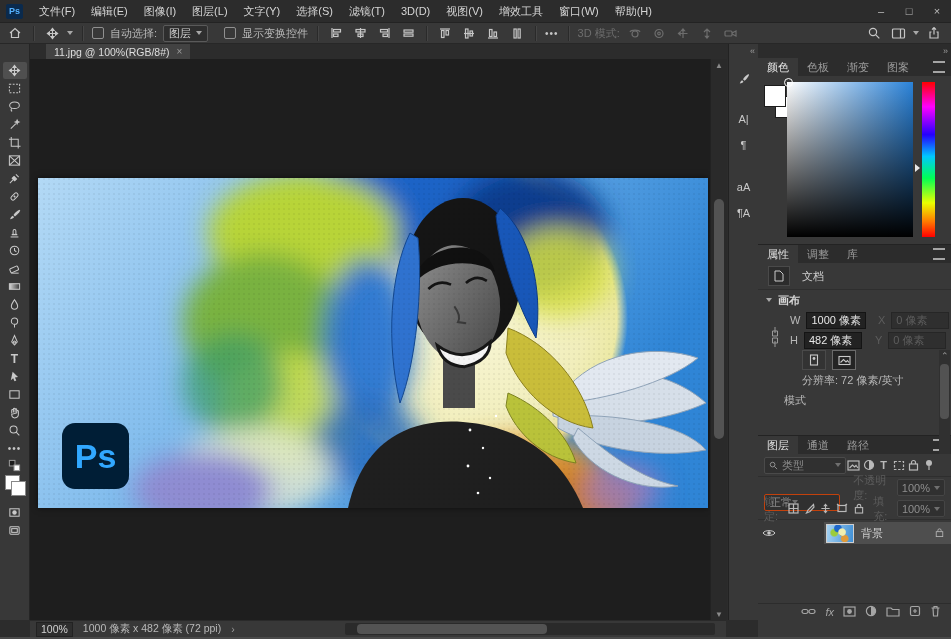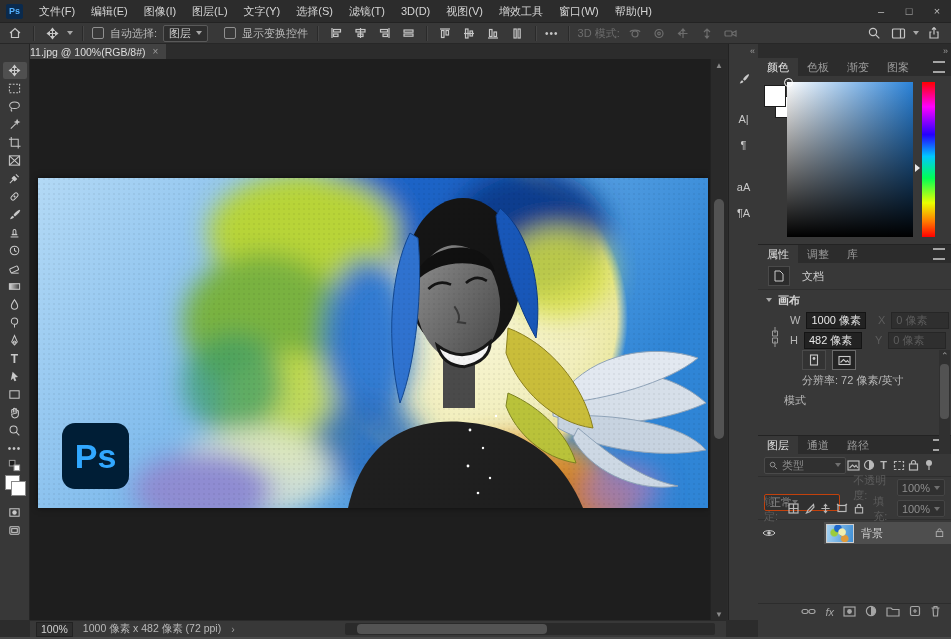--- a/index.html
+++ b/index.html
@@ -26,21 +26,21 @@
       height:15px;padding:0 5px;}
   .chev{width:0;height:0;border-left:3.5px solid transparent;border-right:3.5px solid transparent;border-top:4px solid #a8a8a8;}
   .chev.dim{border-top-color:#6f6f6f;}
   .oicon{display:flex;align-items:center;justify-content:center;width:18px;height:18px;}
   .oicon svg{stroke:#c6c6c6;fill:none;stroke-width:1.2;}
   .oicon.dim svg{stroke:#6d6d6d;}
   .dimtext{color:#6d6d6d;}
   .ellips{color:#c6c6c6;letter-spacing:1px;font-size:10px;}
 
   
-  .tabrow{left:22px;top:44px;width:698px;height:15px;background:#2c2c2c;display:flex;align-items:flex-start;}
+  .tabrow{left:46px;top:44px;width:698px;height:15px;background:#2c2c2c;display:flex;align-items:flex-start;}
   .doc-tab{height:15px;background:#424242;display:flex;align-items:center;gap:7px;padding:0 8px;
            color:#dedede;font-size:10.5px;}
   .tab-close{color:#9c9c9c;font-size:10px;}
   .dbl-arrow{color:#9c9c9c;font-size:9px;letter-spacing:-1px;}
 
   
   .toolbar{left:0;top:44px;width:29px;height:576px;background:#383838;border-right:1px solid #252525;}
   .tools{position:absolute;left:0;top:18px;width:29px;display:flex;flex-direction:column;align-items:center;gap:1px;}
   .tool{width:24px;height:17px;display:flex;align-items:center;justify-content:center;border-radius:2px;}
   .tool svg{stroke:#c9c9c9;fill:none;stroke-width:1.1;}

